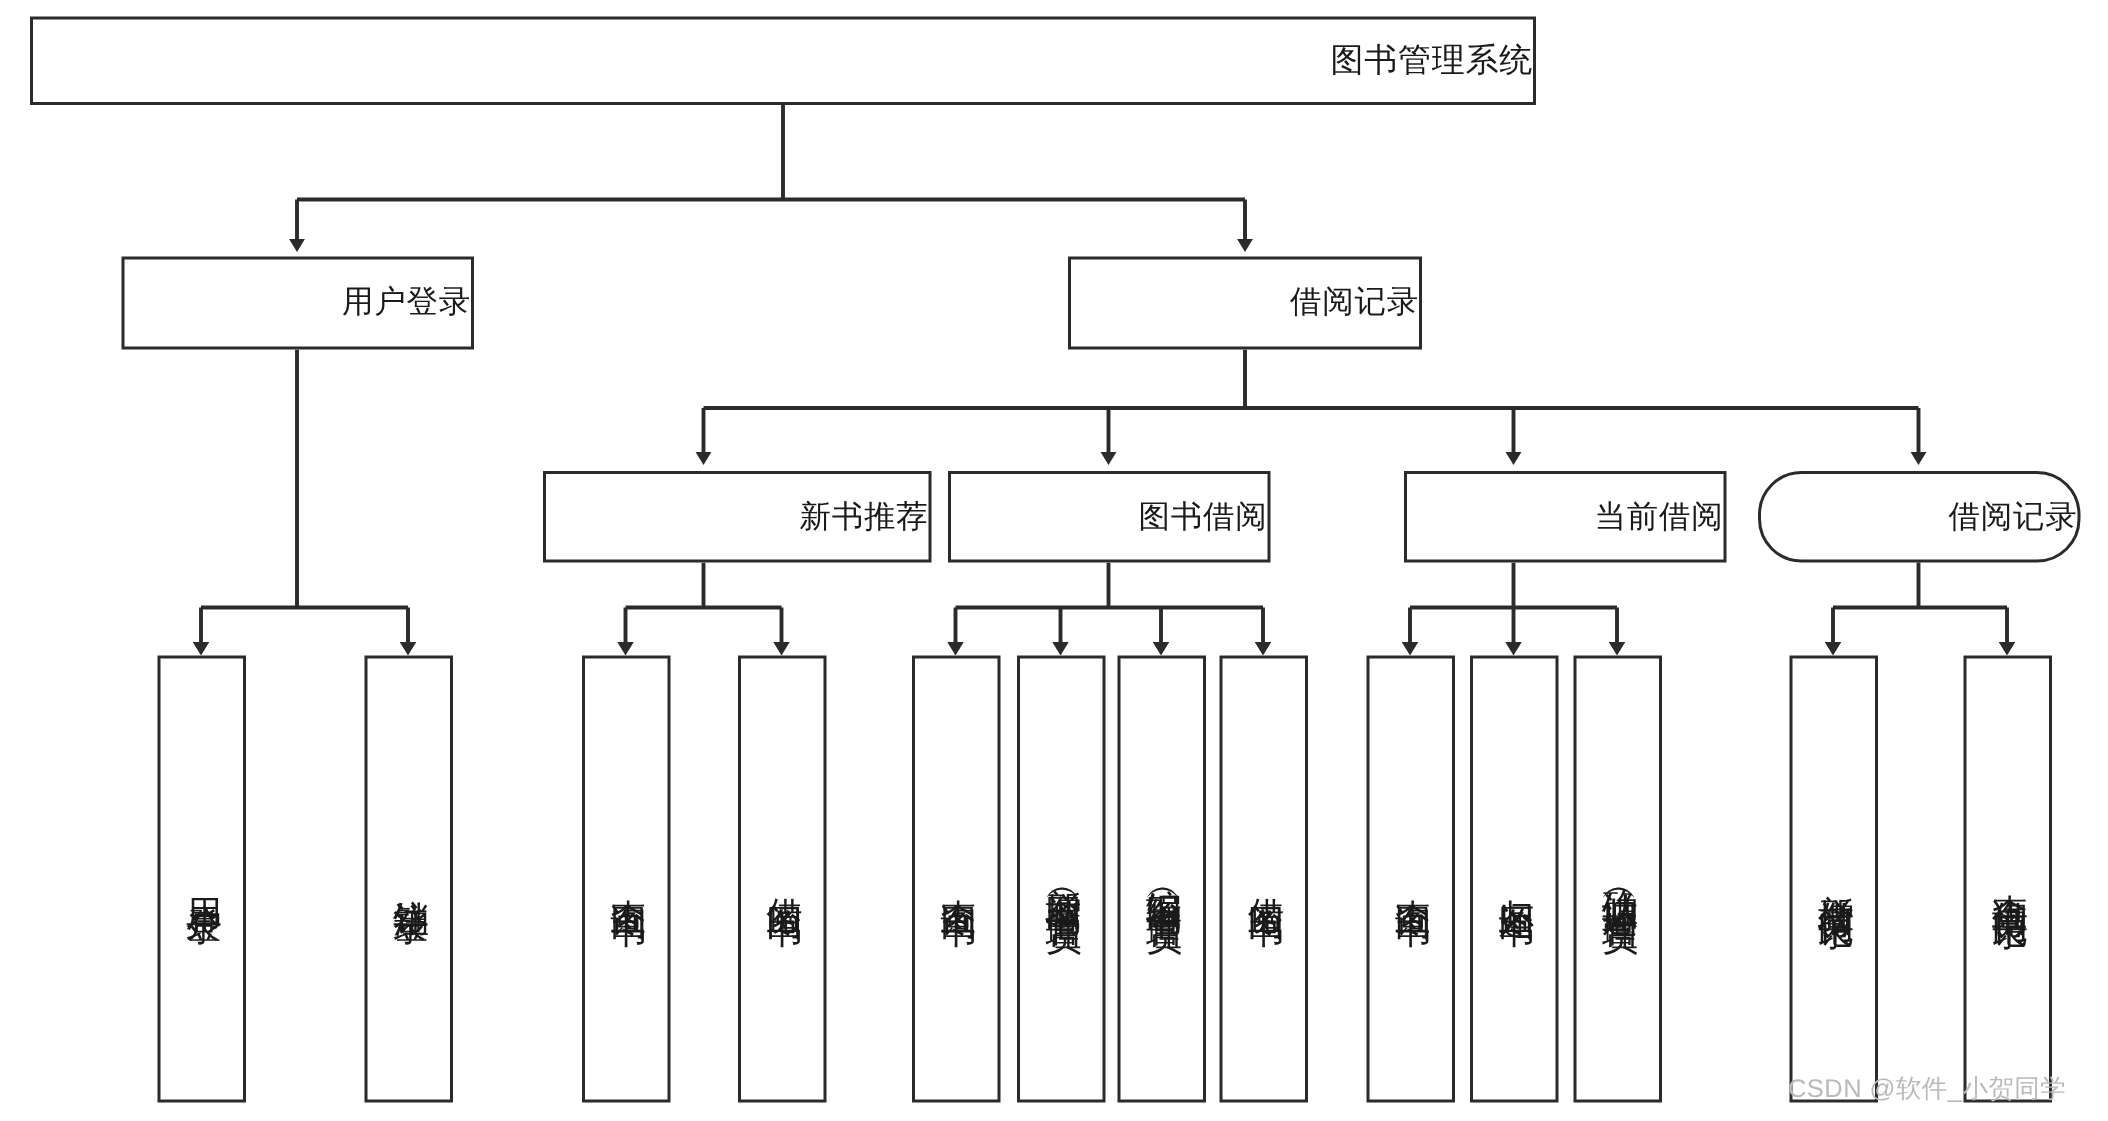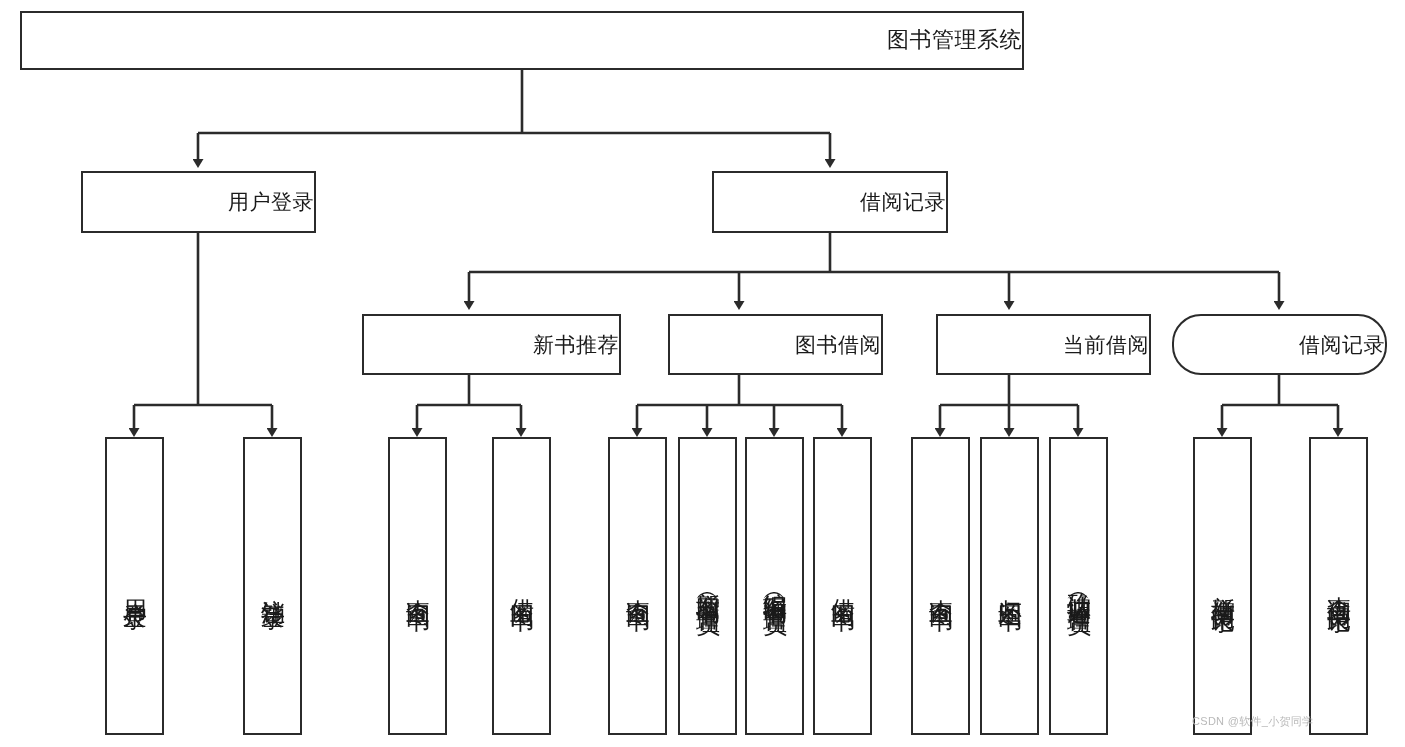--- a/index.html
+++ b/index.html
@@ -61,21 +61,21 @@
     text-orientation: upright;
     font-size: 24px;
     letter-spacing: 3px;
     white-space: normal;
     max-height: 100%;
   }
   .watermark {
     position: absolute;
     left: 1192px;
     top: 714px;
-    font-size: 11px;
+    font-size: 17px;
     color: #b9b9b9;
     white-space: nowrap;
     z-index: 5;
     letter-spacing: 0.3px;
   }
 </style>
 </head>
 <body>
 
 <div id="diagram">
@@ -137,21 +137,21 @@
   <div class="node horiz" style="left:81px; top:171px; width:235px; height:62px;">
     <span class="label">用户登录</span>
   </div>
   <div class="node horiz" style="left:712px; top:171px; width:236px; height:62px;">
     <span class="label">借阅记录</span>
   </div>
 
   <div class="node horiz" style="left:362px; top:314px; width:259px; height:61px;">
     <span class="label">新书推荐</span>
   </div>
-  <div class="node horiz" style="left:632px; top:314px; width:215px; height:61px;margin-left:36px;">
+  <div class="node horiz" style="left:632px; top:314px; width:215px; height:61px;">
     <span class="label">图书借阅</span>
   </div>
   <div class="node horiz" style="left:902px; top:314px; width:215px; height:61px;margin-left:34px;">
     <span class="label">当前借阅</span>
   </div>
   <div class="node horiz" style="left:1172px; top:314px; width:215px; height:61px;border-radius:29px;">
     <span class="label">借阅记录</span>
   </div>
 
   <div class="node vert" style="left:105px; top:437px; width:59px; height:298px;">

